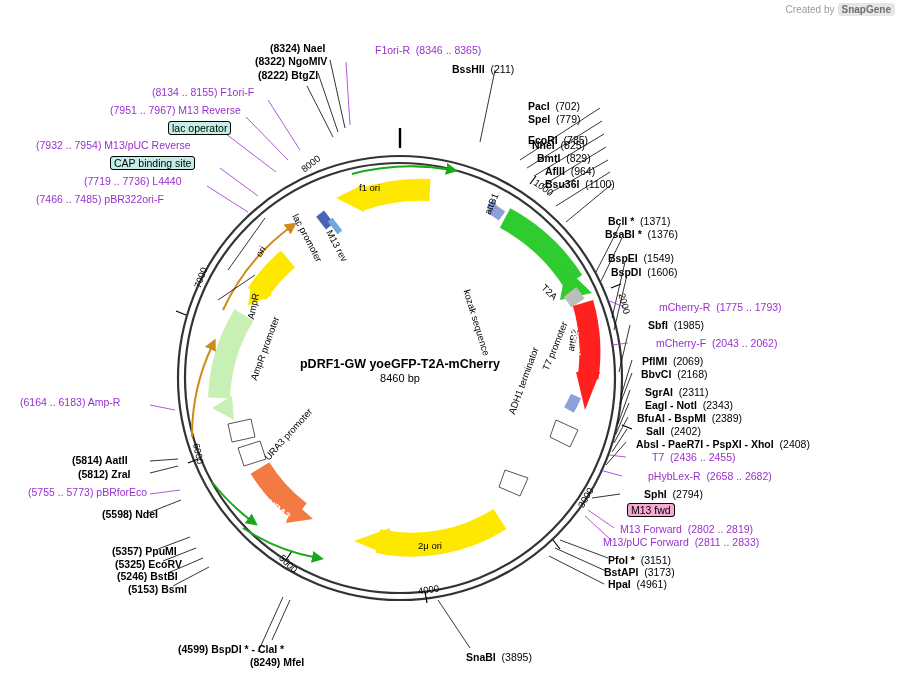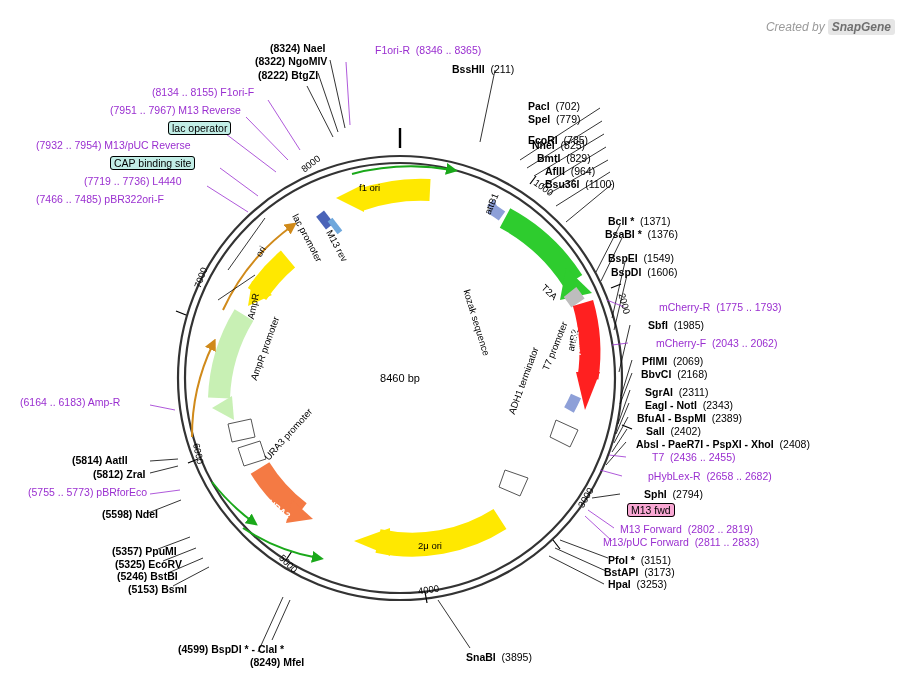--- a/index.html
+++ b/index.html
@@ -67,24 +67,23 @@
   }
   .feat.white { color: #ffffff; font-weight: bold; }
   .tick-lbl {
     position: absolute;
     font-size: 9.5px;
     color: #000;
   }
   .credit {
     position: absolute;
     right: 8px;
-    top: 20px;
-    font-size: 12px;
+    top: 4px;
+    font-size: 10px;
     color: #9a9a9a;
-    font-style: italic;
   }
   .credit .brand {
     color: #6f6f6f;
     font-weight: bold;
     background: #e6e6e6;
     border-radius: 3px;
     padding: 1px 4px;
     margin-left: 3px;
   }
 </style>
@@ -229,20 +228,21 @@
 
     <line x1="438" y1="600" x2="470" y2="648" stroke="#000" stroke-width="0.8"></line>
 
     <line x1="400" y1="148" x2="400" y2="128" stroke="#000" stroke-width="1"></line>
   </svg>
 
   <div class="credit">
     <span>Created by</span><span class="brand">SnapGene</span>
   </div>
 
+  <div class="center-title" style="left:250px; top:357px; width:300px;">pDRF1-GW yoeGFP-T2A-mCherry</div>
   <div class="center-sub" style="left:250px; top:372px; width:300px;">8460 bp</div>
 
   <div class="tick-lbl" style="left:533px; top:182px; transform:rotate(35deg);">1000</div>
   <div class="tick-lbl" style="left:614px; top:298px; transform:rotate(75deg);">2000</div>
   <div class="tick-lbl" style="left:575px; top:492px; transform:rotate(-60deg);">3000</div>
   <div class="tick-lbl" style="left:418px; top:584px; transform:rotate(-8deg);">4000</div>
   <div class="tick-lbl" style="left:278px; top:558px; transform:rotate(45deg);">5000</div>
   <div class="tick-lbl" style="left:188px; top:448px; transform:rotate(78deg);">6000</div>
   <div class="tick-lbl" style="left:190px; top:272px; transform:rotate(-70deg);">7000</div>
   <div class="tick-lbl" style="left:300px; top:158px; transform:rotate(-38deg);">8000</div>
@@ -283,21 +283,21 @@
     <span class="nm">F1ori-R</span>&nbsp;&nbsp;<span class="pos">(8346 .. 8365)</span>
   </div>
   <div class="lbl purple" style="left:152px; top:86px;"><span class="nm">(8134 .. 8155)  F1ori-F</span></div>
   <div class="lbl purple" style="left:110px; top:104px;"><span class="nm">(7951 .. 7967)  M13 Reverse</span></div>
   <div class="lbl purple" style="left:36px; top:139px;"><span class="nm">(7932 .. 7954)  M13/pUC Reverse</span></div>
   <div class="lbl purple" style="left:84px; top:175px;"><span class="nm">(7719 .. 7736)  L4440</span></div>
   <div class="lbl purple" style="left:36px; top:193px;"><span class="nm">(7466 .. 7485)  pBR322ori-F</span></div>
   <div class="lbl purple" style="left:20px; top:396px;"><span class="nm">(6164 .. 6183)  Amp-R</span></div>
 
   <div class="lbl" style="left:72px; top:454px;"><span class="nm">(5814)  AatII</span></div>
-  <div class="lbl" style="left:93px; top:468px;"><span class="nm">(5812)  ZraI</span></div>
+  <div class="lbl" style="left:78px; top:468px;"><span class="nm">(5812)  ZraI</span></div>
   <div class="lbl purple" style="left:28px; top:486px;"><span class="nm">(5755 .. 5773)  pBRforEco</span></div>
   <div class="lbl" style="left:102px; top:508px;"><span class="nm">(5598)  NdeI</span></div>
   <div class="lbl" style="left:112px; top:545px;"><span class="nm">(5357)  PpuMI</span></div>
   <div class="lbl" style="left:115px; top:558px;"><span class="nm">(5325)  EcoRV</span></div>
   <div class="lbl" style="left:117px; top:570px;"><span class="nm">(5246)  BstBI</span></div>
   <div class="lbl" style="left:128px; top:583px;"><span class="nm">(5153)  BsmI</span></div>
   <div class="lbl" style="left:178px; top:643px;"><span class="nm">(4599)  BspDI * - ClaI *</span></div>
   <div class="lbl" style="left:250px; top:656px;"><span class="nm">(8249)  MfeI</span></div>
 
   <div class="lbl" style="left:452px; top:63px;">
@@ -327,19 +327,19 @@
   <div class="lbl" style="left:637px; top:412px;"><span class="nm">BfuAI  -  BspMI</span>&nbsp;&nbsp;<span class="pos">(2389)</span></div>
   <div class="lbl" style="left:646px; top:425px;"><span class="nm">SalI</span>&nbsp;&nbsp;<span class="pos">(2402)</span></div>
   <div class="lbl" style="left:636px; top:438px;"><span class="nm">AbsI  -  PaeR7I  -  PspXI  -  XhoI</span>&nbsp;&nbsp;<span class="pos">(2408)</span></div>
   <div class="lbl purple" style="left:652px; top:451px;"><span class="nm">T7</span>&nbsp;&nbsp;<span class="pos">(2436 .. 2455)</span></div>
   <div class="lbl purple" style="left:648px; top:470px;"><span class="nm">pHybLex-R</span>&nbsp;&nbsp;<span class="pos">(2658 .. 2682)</span></div>
   <div class="lbl" style="left:644px; top:488px;"><span class="nm">SphI</span>&nbsp;&nbsp;<span class="pos">(2794)</span></div>
   <div class="lbl purple" style="left:620px; top:523px;"><span class="nm">M13 Forward</span>&nbsp;&nbsp;<span class="pos">(2802 .. 2819)</span></div>
   <div class="lbl purple" style="left:603px; top:536px;"><span class="nm">M13/pUC Forward</span>&nbsp;&nbsp;<span class="pos">(2811 .. 2833)</span></div>
   <div class="lbl" style="left:608px; top:554px;"><span class="nm">PfoI *</span>&nbsp;&nbsp;<span class="pos">(3151)</span></div>
   <div class="lbl" style="left:604px; top:566px;"><span class="nm">BstAPI</span>&nbsp;&nbsp;<span class="pos">(3173)</span></div>
-  <div class="lbl" style="left:608px; top:578px;"><span class="nm">HpaI</span>&nbsp;&nbsp;<span class="pos">(3253)</span></div>
+  <div class="lbl" style="left:608px; top:578px;"><span class="nm">HpaI</span>&nbsp;&nbsp;<span class="pos">(4961)</span></div>
 
   <div class="lbl" style="left:466px; top:651px;">
     <span class="nm">SnaBI</span>&nbsp;&nbsp;<span class="pos">(3895)</span>
   </div>
 
 </div>
 
 </body></html>

